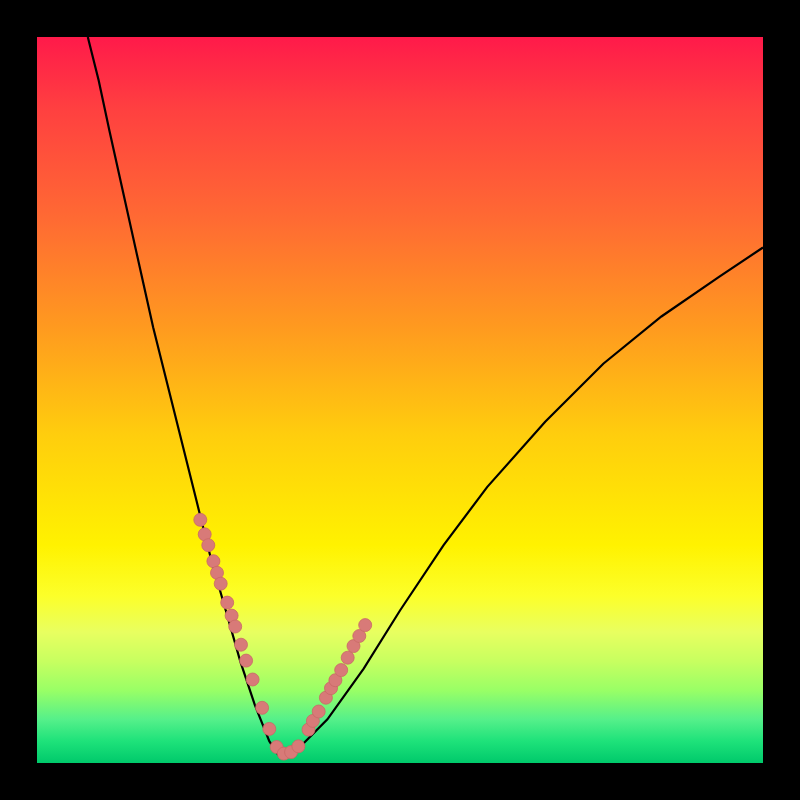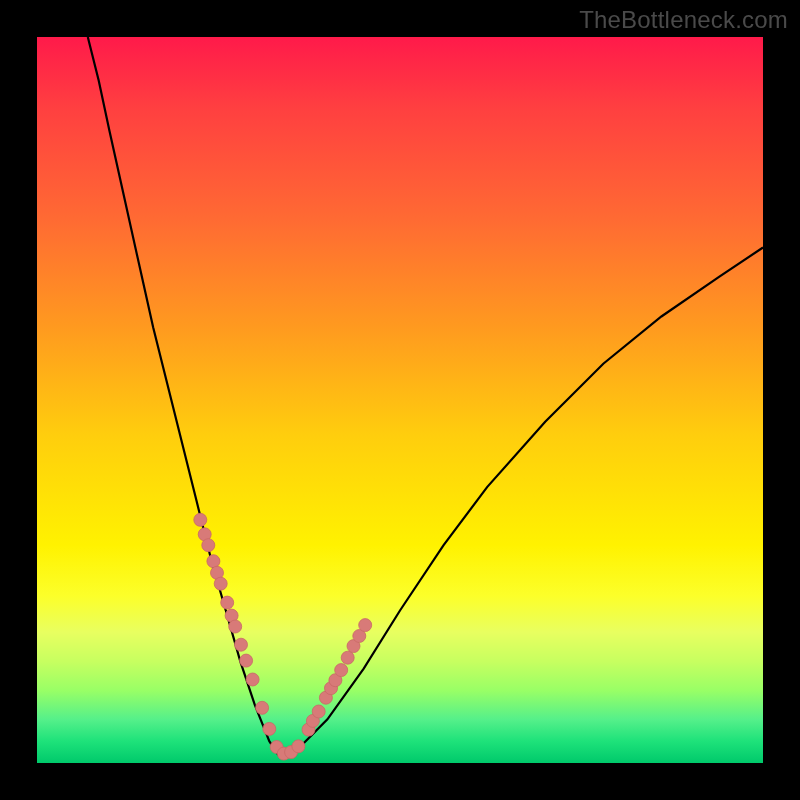--- a/index.html
+++ b/index.html
@@ -96,14 +96,13 @@
           <circle cx="294.0" cy="651.2" r="6.5" fill="#d87a78" stroke="#c96866" stroke-width="0.8"></circle>
           <circle cx="298.4" cy="643.2" r="6.5" fill="#d87a78" stroke="#c96866" stroke-width="0.8"></circle>
           <circle cx="304.2" cy="633.1" r="6.5" fill="#d87a78" stroke="#c96866" stroke-width="0.8"></circle>
           <circle cx="310.7" cy="620.7" r="6.5" fill="#d87a78" stroke="#c96866" stroke-width="0.8"></circle>
           <circle cx="316.5" cy="609.1" r="6.5" fill="#d87a78" stroke="#c96866" stroke-width="0.8"></circle>
           <circle cx="322.3" cy="599.0" r="6.5" fill="#d87a78" stroke="#c96866" stroke-width="0.8"></circle>
           <circle cx="328.2" cy="588.1" r="6.5" fill="#d87a78" stroke="#c96866" stroke-width="0.8"></circle>
         </g>
     </svg>
   </div>
-  <div class="watermark">TheBottleneck.com</div>
 </div>
 
 </body></html>

